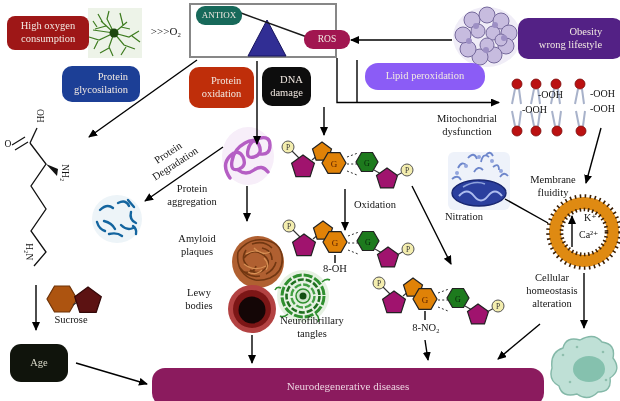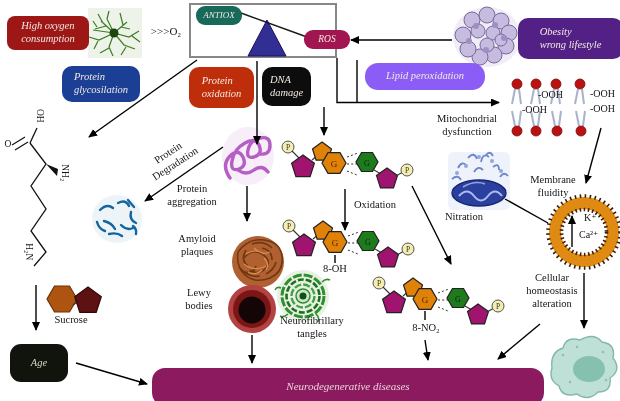--- a/index.html
+++ b/index.html
@@ -7,22 +7,22 @@
     position:relative; width:620px; height:401px; background:#ffffff;
     font-family:"Liberation Serif","DejaVu Serif",serif; overflow:hidden;
   }
   #diagram-svg { position:absolute; left:0; top:0; }
   .lbl {
     position:absolute; font-size:10.5px; color:#141414; text-align:center;
     white-space:pre-line; line-height:1.22;
   }
   .box {
     position:absolute; display:flex; align-items:center; justify-content:center;
-    text-align:left; color:#f2e9e2; white-space:pre-line; line-height:1.2;
-    font-size:10.5px; border-radius:10px;font-style:italic;
+    text-align:right; color:#f2e9e2; white-space:pre-line; line-height:1.2;
+    font-size:10.5px; border-radius:10px;
   }
   .frame {
     position:absolute; left:189px; top:3px; width:148px; height:55px;
     border:2px solid #878787; box-sizing:border-box; background:transparent;
   }
   .rot90 { transform:rotate(90deg); transform-origin:center; }
   svg text { font-family:"Liberation Serif","DejaVu Serif",serif; }
 </style>
 </head>
 <body>

